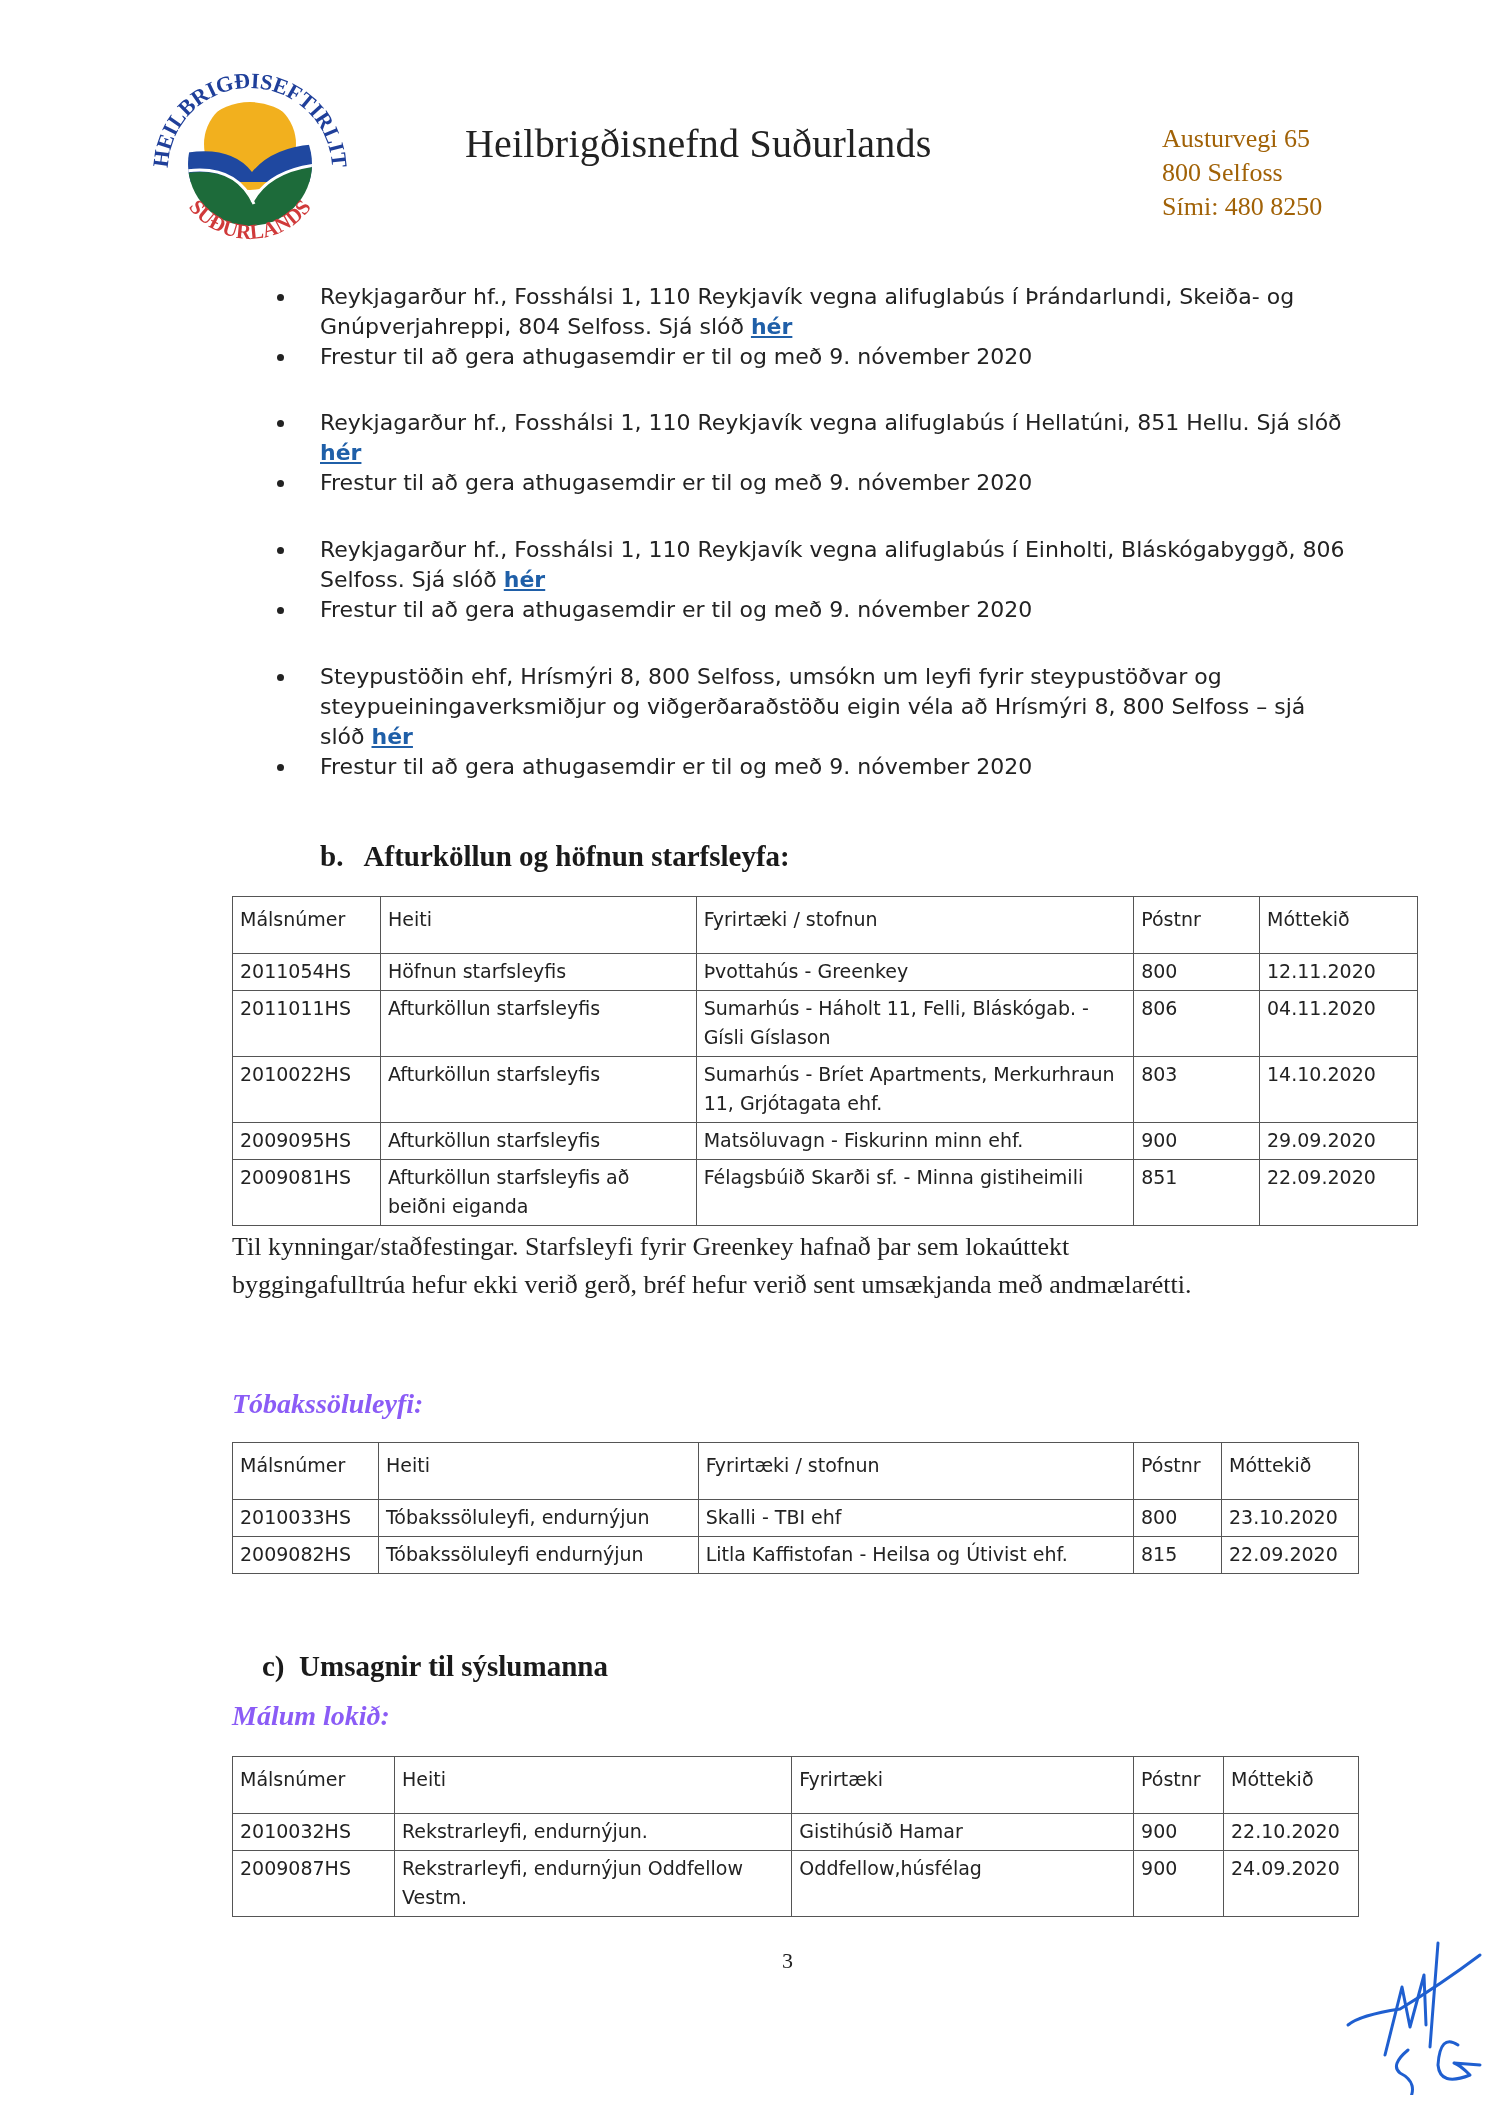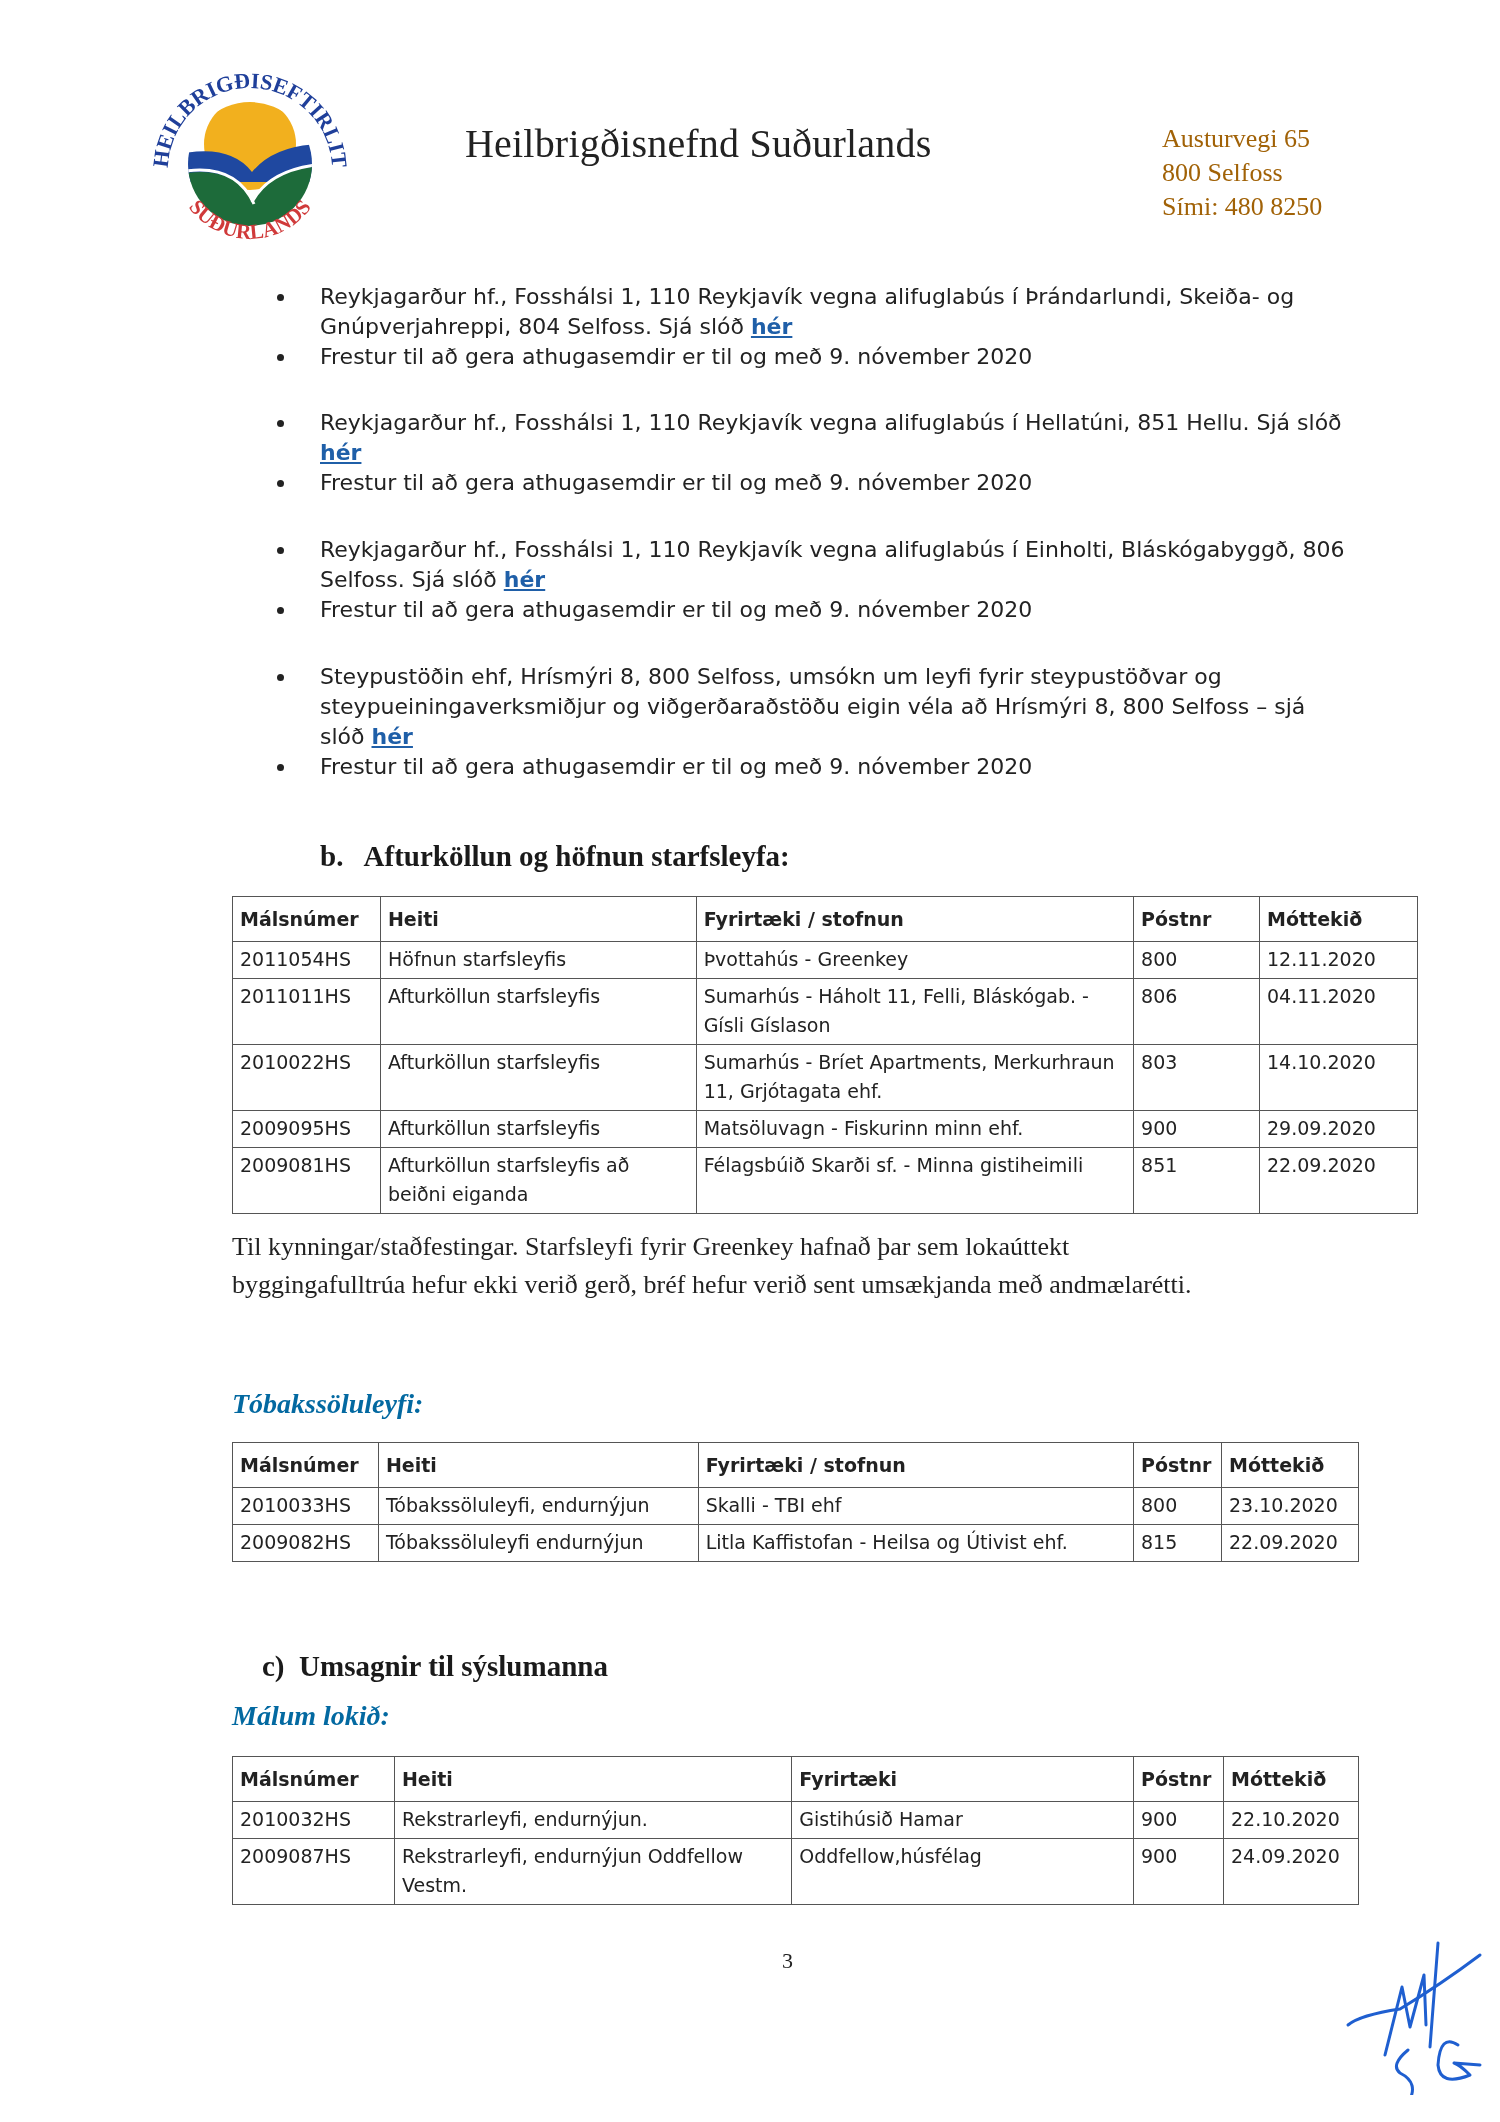--- a/index.html
+++ b/index.html
@@ -15,26 +15,26 @@
   
   .bullets { left: 270px; width: 1080px; font-family: "DejaVu Sans", sans-serif; font-size: 22px; color: #222; }
   .bullet-group { position: absolute; left: 0; width: 1080px; }
   .bullet { position: relative; padding-left: 50px; line-height: 30px; }
   .bullet::before { content: ""; position: absolute; left: 7px; top: 12px; width: 7px; height: 7px; border-radius: 50%; background: #222; }
   .bullet.bold { font-weight: normal; }
   .link { color: #1f5fa8; font-weight: bold; text-decoration: underline; cursor: pointer; text-align: center; }
 
   
   .h-section { font-family: "Liberation Serif", serif; font-weight: bold; font-size: 29px; color: #1a1a1a; }
-  .h-italic { font-family: "Liberation Serif", serif; font-weight: bold; font-style: italic; font-size: 28px; color: #0369a1; }
+  .h-italic { font-family: "Liberation Serif", serif; font-weight: bold; font-style: italic; font-size: 28px; color: #8b5cf6; }
 
   
   table.doc { position: absolute; border-collapse: collapse; font-family: "DejaVu Sans", sans-serif; font-size: 19px; color: #222; }
   table.doc td, table.doc th { border: 1.5px solid #555; padding: 3px 7px 4px 7px; vertical-align: top; text-align: left; line-height: 29px; }
-  table.doc th { font-weight: bold; line-height: 36px; padding-top: 4px; padding-bottom: 4px; margin-left: 32px; }
+  table.doc th { font-weight: normal; line-height: 36px; padding-top: 4px; padding-bottom: 16px; margin-left: 32px; }
 
   .para { left: 232px; width: 1000px; font-family: "Liberation Serif", serif; font-size: 26px; line-height: 38px; color: #222; }
   .page-num { left: 782px; top: 1948px; font-family: "Liberation Serif", serif; font-size: 22px; color: #222; }
   .signature { left: 1330px; top: 1915px; width: 170px; height: 180px; }
 </style>
 </head>
 <body>
 
 <div class="abs logo">
   <svg width="220" height="220" viewBox="0 0 220 220">

